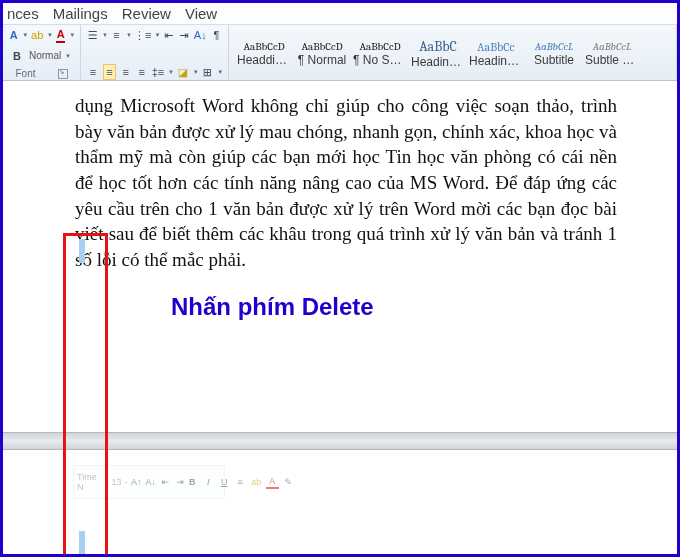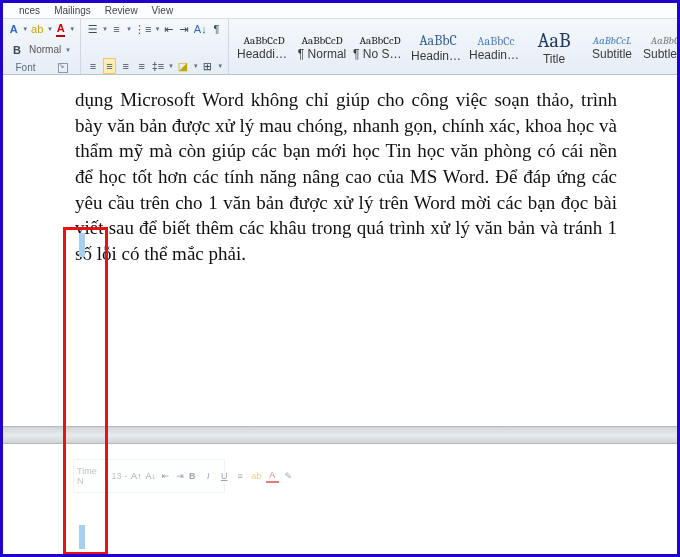--- a/index.html
+++ b/index.html
@@ -1,17 +1,17 @@
 <!DOCTYPE html>
 <html><head>
 <meta charset="utf-8">
 <style>
 * { margin: 0; padding: 0; box-sizing: border-box; }
 body { width: 680px; height: 557px; font-family: "Segoe UI", Tahoma, sans-serif; font-size: 11px; background: #fff; border: 3px solid #2000cc; overflow: hidden; position: relative; }
-.ribbon-tabs { display: flex; gap: 14px; padding: 2px 16px; font-size: 10px; color: #444; background: #fbfdff; border-bottom: 1px solid #d6dde6; }
+.ribbon-tabs { display: flex; gap: 14px; padding: 2px 4px; font-size: 15px; color: #444; background: #fbfdff; border-bottom: 1px solid #d6dde6; }
 .ribbon-tabs span { cursor: pointer; }
 .ribbon { display: flex; background: linear-gradient(#f4f8fc,#e6edf5); border-bottom: 1px solid #b8c4d4; height: 56px; }
 .rgroup { border-right: 1px solid #cdd6e2; padding: 2px 6px 0 6px; display: flex; flex-direction: column; justify-content: space-between; }
 .rgroup-label { font-size: 10px; color: #5a6b82; text-align: center; padding-bottom: 1px; display: flex; justify-content: center; align-items: flex-end; gap: 22px; }
 .launcher { width: 10px; height: 10px; border: 1px solid #8a99ad; position: relative; display: inline-block; }
 .launcher::after { content: "↘"; font-size: 7px; position: absolute; top: -2px; left: 0; color: #5a6b82; }
 .toolrow { display: flex; gap: 4px; align-items: center; }
 .icon { width: 16px; height: 16px; display: inline-flex; align-items: center; justify-content: center; font-size: 11px; color: #3a4a5f; }
 .drop { font-size: 7px; color: #5a6b82; margin-left: 1px; }
 .styles { display: flex; align-items: stretch; flex: 1; }
@@ -106,24 +106,20 @@
         </div>
       <div class="style-item">
           <span class="style-prev" style="font-size:14px;color:#365f91">AaBbC</span>
           <span class="style-name">Heading 1</span>
         </div>
       <div class="style-item">
           <span class="style-prev" style="font-size:12px;color:#4f81bd">AaBbCc</span>
           <span class="style-name">Heading 6</span>
         </div>
       <div class="style-item">
-          <span class="style-prev" style="font-size:20px;color:#1f3864">AaB</span>
-          <span class="style-name">Title</span>
-        </div>
-      <div class="style-item">
           <span class="style-prev" style="font-size:11px;font-style:italic;color:#4f81bd">AaBbCcL</span>
           <span class="style-name">Subtitle</span>
         </div>
       <div class="style-item">
           <span class="style-prev" style="font-size:11px;font-style:italic;color:#808080">AaBbCcL</span>
           <span class="style-name">Subtle Em...</span>
         </div>
 
     </div>
     <div class="rgroup-label" style="position:absolute;bottom:0;left:50%;transform:translateX(30px)">
@@ -137,20 +133,21 @@
     <p class="body-text">dụng Microsoft Word không chỉ giúp cho công việc soạn thảo, trình bày văn bản được xử lý mau chóng, nhanh gọn, chính xác, khoa học và thẩm mỹ mà còn giúp các bạn mới học Tin học văn phòng có cái nền để học tốt hơn các tính năng nâng cao của MS Word. Để đáp ứng các yêu cầu trên cho 1 văn bản được xử lý trên Word mời các bạn đọc bài viết sau để biết thêm các khâu trong quá trình xử lý văn bản và tránh 1 số lỗi có thể mắc phải.</p>
   </div>
 
   <div class="page-gap"></div>
 
   <div class="cursor-sel sel1"></div>
   <div class="cursor-sel sel2"></div>
 
   <div class="redbox"></div>
 
+  <div class="annotation">Nhấn phím Delete</div>
 
   <div class="mini-toolbar">
     <div class="mini-row">
       <span>Time N</span>
       <span>-</span>
       <span>13</span>
       <span>-</span>
       <span class="icon">A↑</span>
       <span class="icon">A↓</span>
       <span class="icon">⇤</span>

